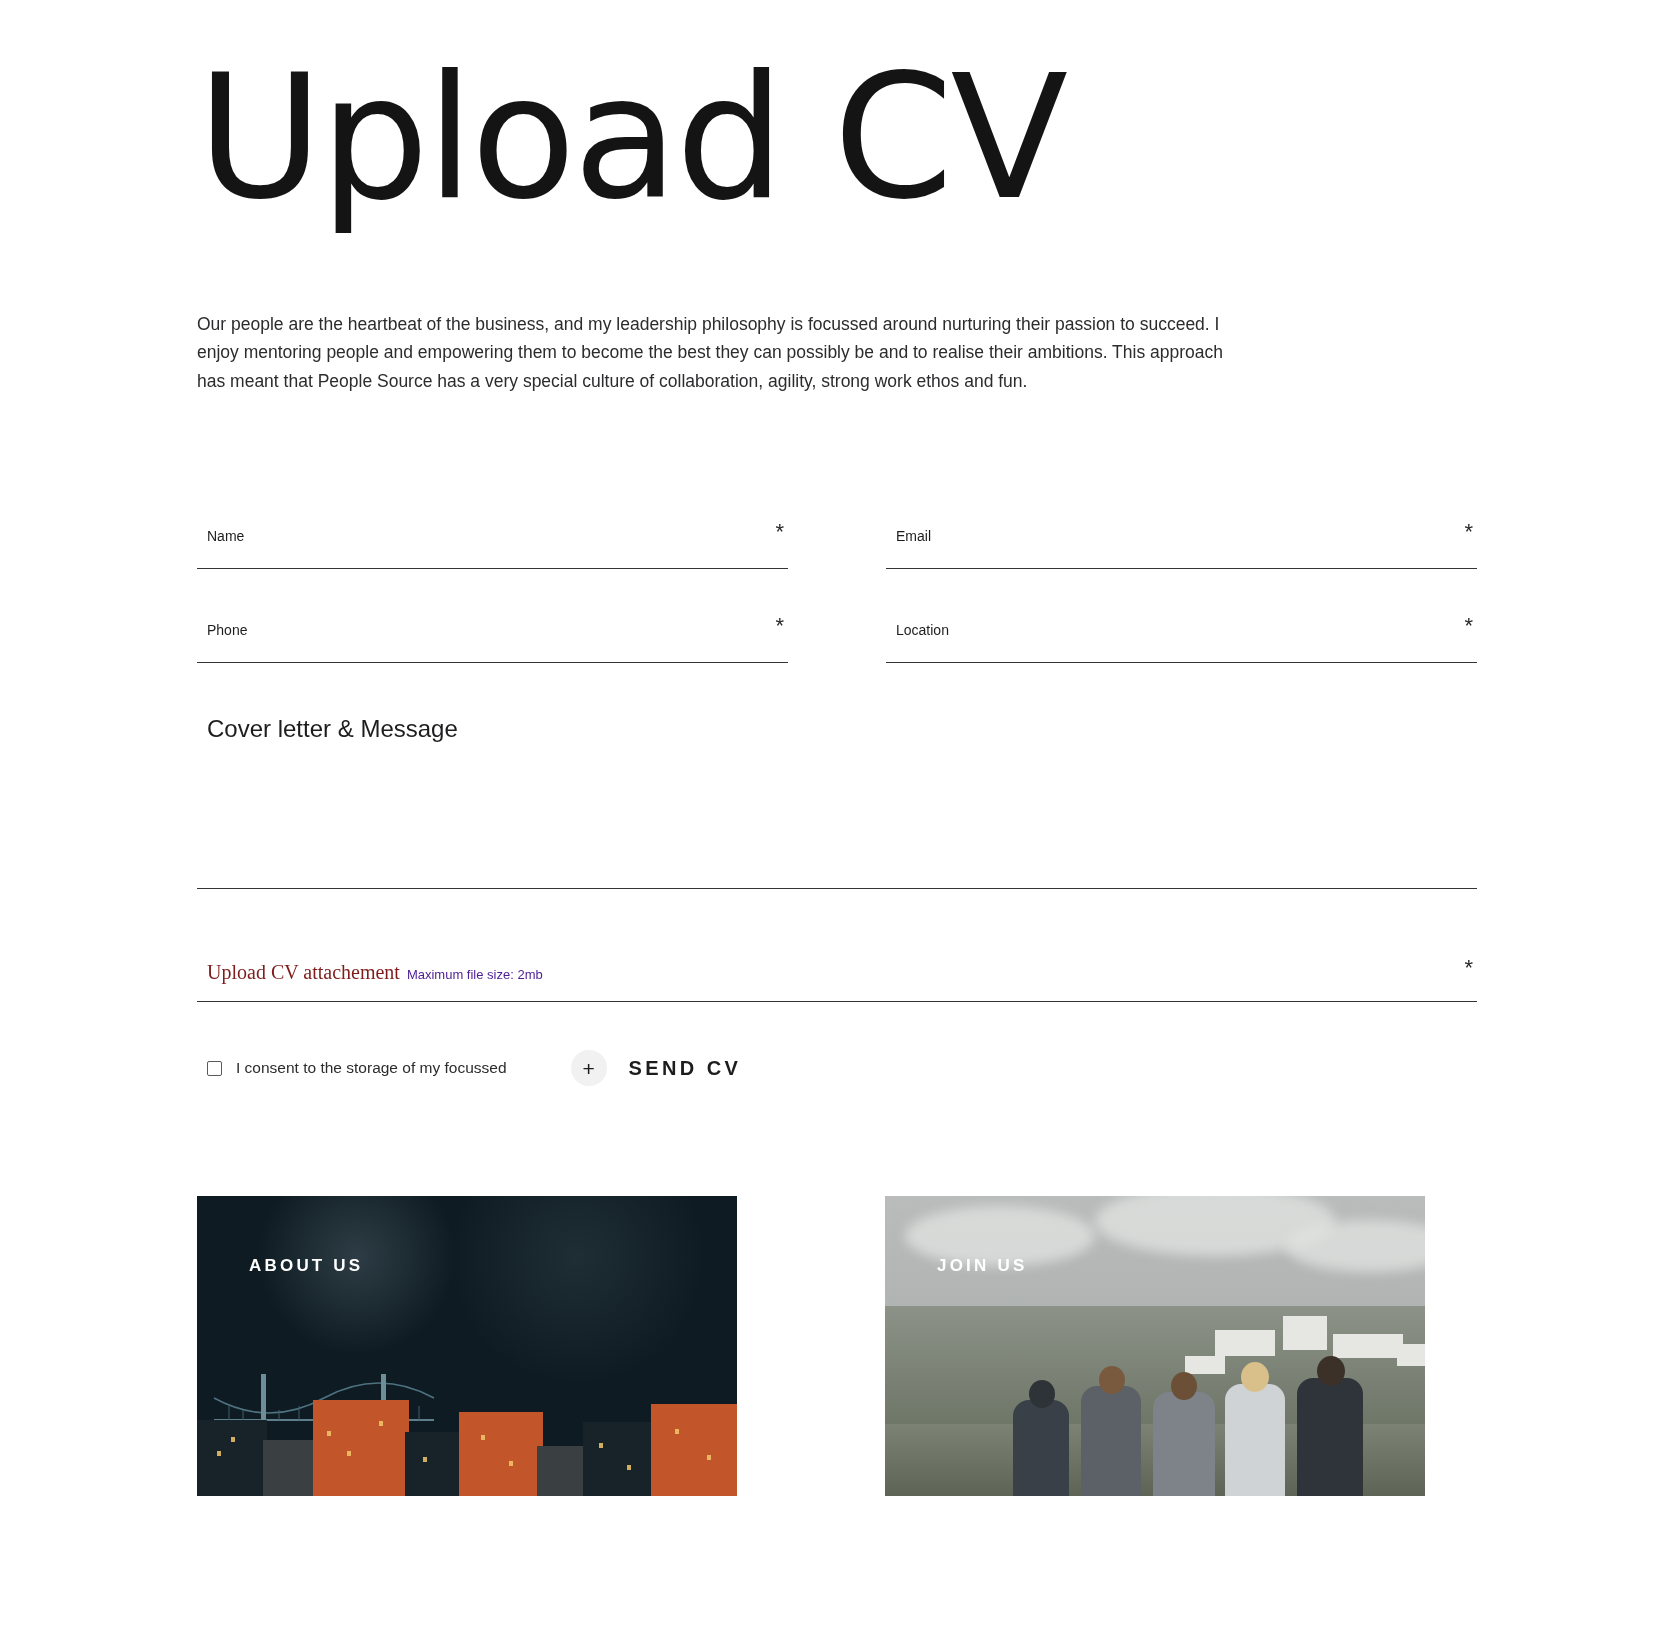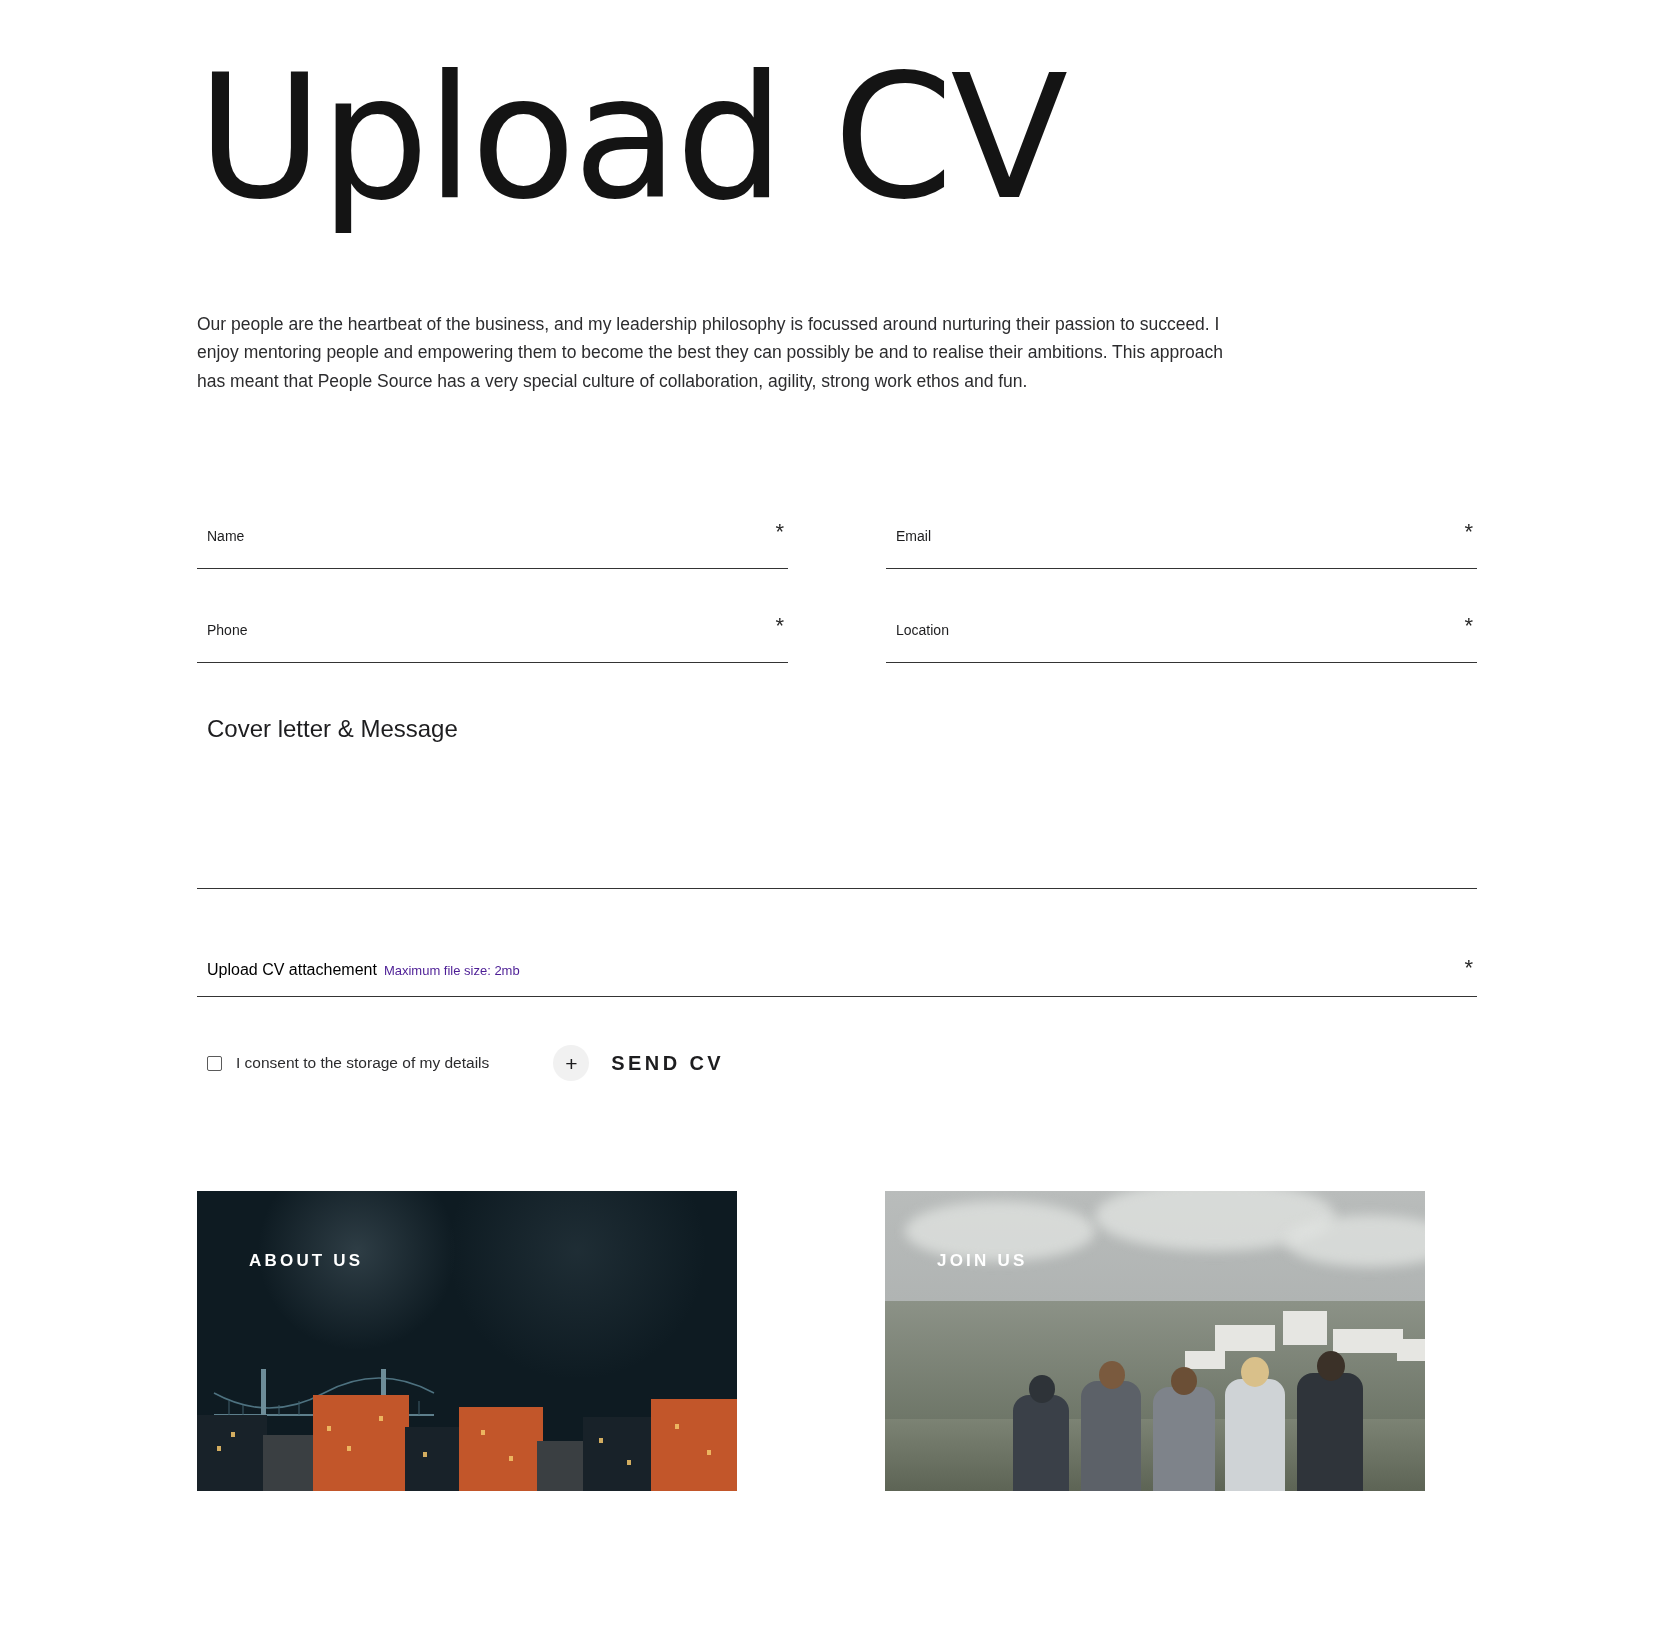--- a/index.html
+++ b/index.html
@@ -106,22 +106,23 @@
 
   .upload-row {
     margin-top: 72px;
     position: relative;
     border-bottom: 1px solid #343434;
     padding: 0 4px 17px 10px;
     display: flex;
     align-items: baseline;
   }
   .upload-label {
-    font-size: 16px;
-    color: #000000;
+    font-size: 20px;
+    color: #7f1d1d;
+    font-family: Liberation Serif, serif;
   }
   .upload-hint {
     font-size: 13px;
     color: #4c1d95;
     margin-left: 7px;
   }
   .upload-row .req {
     position: absolute;
     right: 4px;
     top: -4px;
@@ -330,21 +331,21 @@
       </div>
 
       <div class="upload-row">
         <span class="upload-label">Upload  CV attachement</span>
         <span class="upload-hint">Maximum file size: 2mb</span>
         <span class="req">*</span>
       </div>
 
       <div class="consent-row">
         <span class="checkbox"></span>
-        <span class="consent-label">I consent to the storage of my details</span>
+        <span class="consent-label">I consent to the storage of my focussed</span>
 
         <div class="send-group">
           <span class="plus-btn">+</span>
           <span class="send-label">SEND CV</span>
         </div>
       </div>
 
     </div>
 
     <div class="cards">

